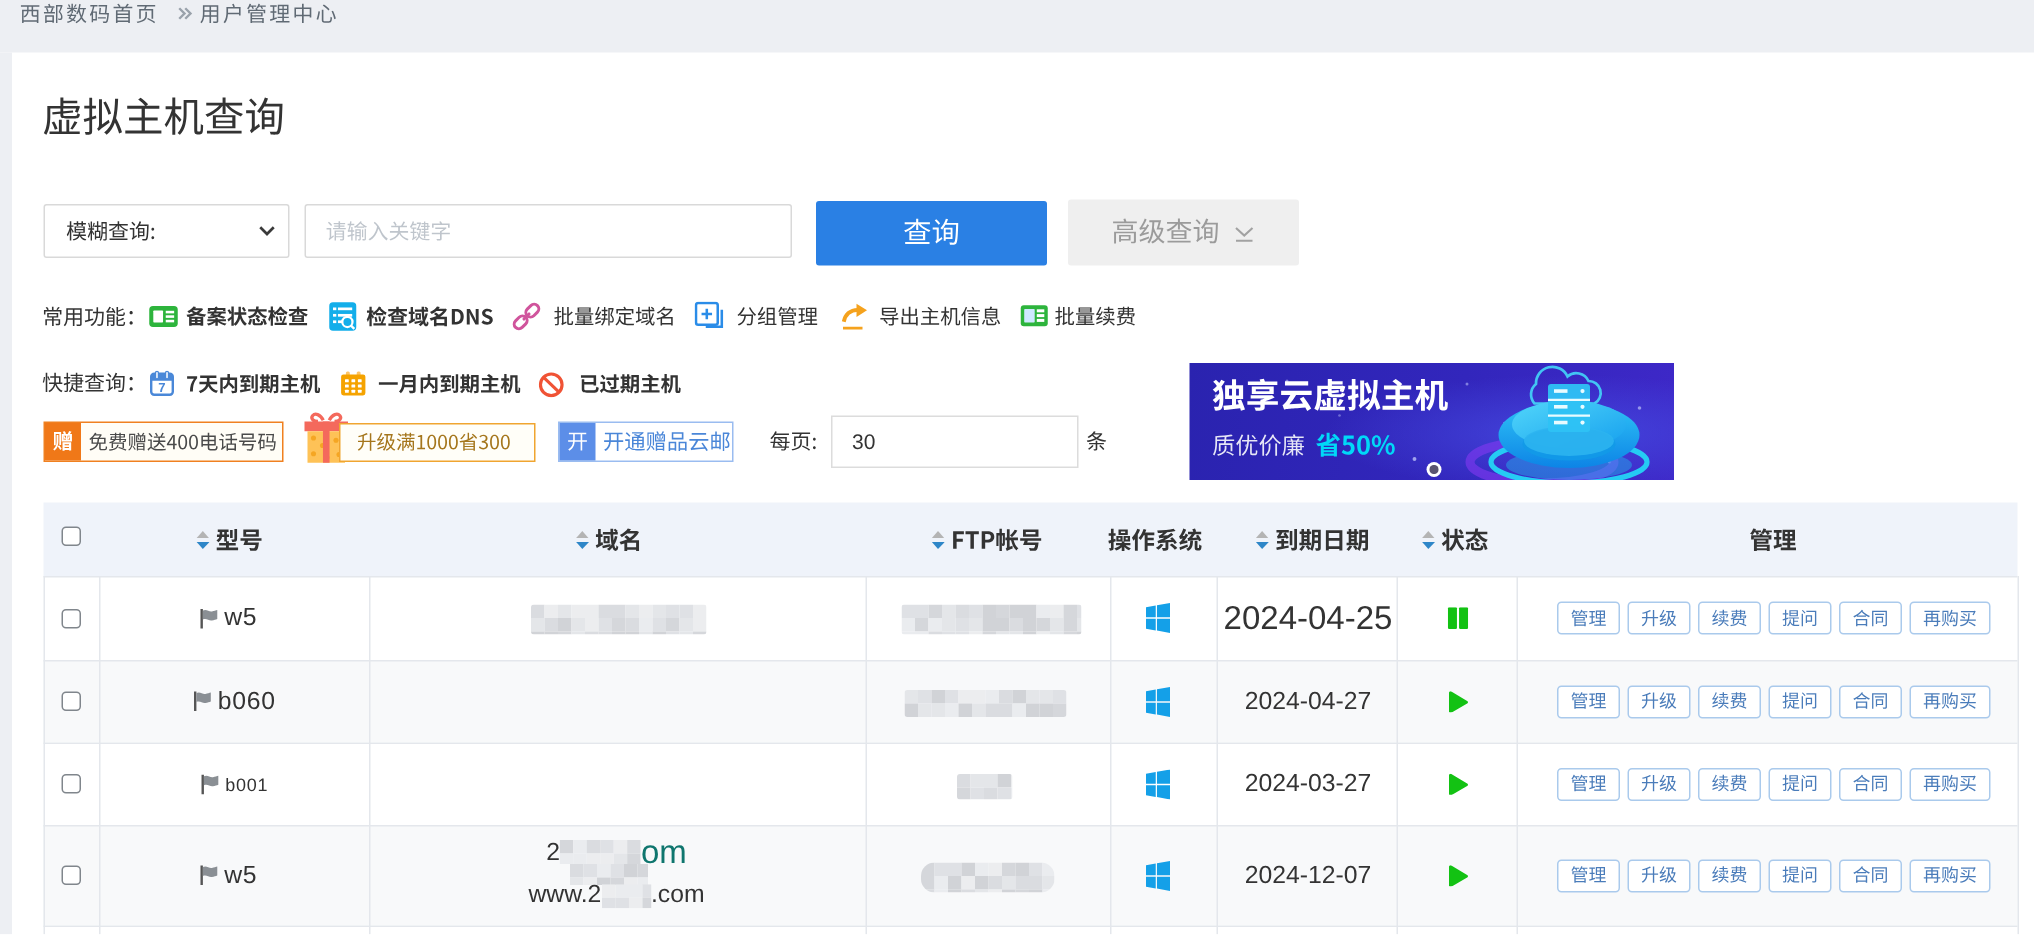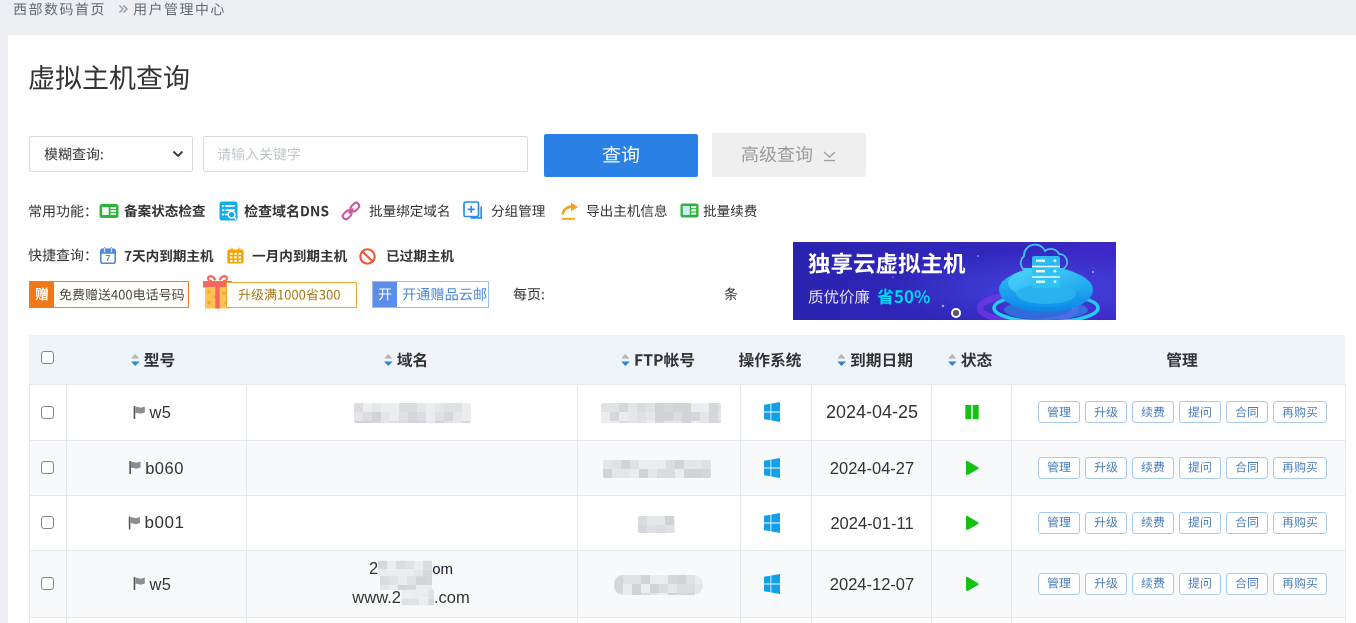--- a/index.html
+++ b/index.html
@@ -399,20 +399,21 @@
     </div>
 <div style="position:absolute;left:513px;top:287px;">
       <svg width="31.9" height="14.8" viewBox="0 -880 2278 1060" fill="#333">
         <g transform="scale(1,-1)">
           <path transform="translate(0,0)" d="M391 458C454 429 529 382 568 345H269L290 503H750L744 345H574L616 389C577 426 498 472 434 500ZM43 347V279H185C172 194 159 113 146 52H187L720 51C714 20 708 2 700 -7C691 -19 682 -22 664 -22C644 -22 598 -21 548 -17C558 -34 565 -60 566 -77C615 -80 666 -81 695 -79C726 -76 747 -68 766 -42C778 -27 787 1 795 51H924V118H803C808 161 811 214 815 279H959V347H818L825 533C825 543 826 570 826 570H223C216 503 206 425 195 347ZM729 118H564L599 156C558 196 478 247 409 280H741C738 213 734 159 729 118ZM365 238C429 207 503 158 545 118H235L260 280H406ZM271 846C218 719 132 590 39 510C58 499 91 477 106 465C160 519 216 592 265 671H925V739H304C319 767 333 795 346 824Z"></path>
           <path transform="translate(1000,0)" d="M464 462V281C464 174 421 55 50 -19C66 -35 87 -64 96 -80C485 4 541 143 541 280V462ZM545 110C661 56 812 -27 885 -83L932 -23C854 32 703 111 589 161ZM171 595V128H248V525H760V130H839V595H478C497 630 517 673 535 715H935V785H74V715H449C437 676 419 631 403 595Z"></path>
           <path transform="translate(2000,0)" d="M139 390C175 390 205 418 205 460C205 501 175 530 139 530C102 530 73 501 73 460C73 418 102 390 139 390ZM139 -13C175 -13 205 15 205 56C205 98 175 126 139 126C102 126 73 98 73 56C73 15 102 -13 139 -13Z"></path>
         </g>
       </svg>
     </div>
+<div class="ab" style="left:554px;top:277px;width:165px;height:35px;border:1px solid #dcdcdc;background:#fff;font-size:14px;color:#333;line-height:33px;padding-left:13px">30</div>
 <div style="position:absolute;left:724px;top:287px;">
       <svg width="14.0" height="14.8" viewBox="0 -880 1000 1060" fill="#333">
         <g transform="scale(1,-1)">
           <path transform="translate(0,0)" d="M300 182C252 121 162 48 96 10C112 -2 134 -27 146 -43C214 1 307 84 360 155ZM629 145C699 88 780 6 818 -47L875 -4C836 50 752 129 683 184ZM667 683C624 631 568 586 502 548C439 585 385 628 344 679L348 683ZM378 842C326 751 223 647 74 575C91 564 115 538 128 520C191 554 246 592 294 633C333 587 379 546 431 511C311 454 171 418 35 399C49 382 64 351 70 332C219 356 372 399 502 468C621 404 764 361 919 339C929 359 948 390 964 406C820 424 686 458 574 510C661 566 734 636 782 721L732 752L718 748H405C426 774 444 800 460 826ZM461 393V287H147V220H461V3C461 -8 457 -11 446 -11C435 -12 395 -12 357 -10C367 -29 377 -57 380 -76C438 -76 477 -76 503 -65C530 -54 537 -35 537 3V220H852V287H537V393Z"></path>
         </g>
       </svg>
     </div>
 <div class="ab" style="left:793px;top:242px;width:323px;height:78px;overflow:hidden;background:linear-gradient(100deg,#2a23af 0%,#3226bc 55%,#3e28c8 100%)">
 <svg style="position:absolute;left:0;top:0" width="323" height="78">
 <defs>
@@ -620,21 +621,21 @@
       </svg>
       <span style="width:4px"></span>
       <span style="font-size:16.5px;letter-spacing:0.5px;color:#333">w5</span>
     </div>
 <div class="ab row" style="left:772px;top:412px;transform:translate(-50%,-50%)">
       <svg width="16" height="20" viewBox="0 0 88 88" preserveAspectRatio="none" fill="#14a0e8">
         <path d="M0 12.5l35.7-4.9v34.5H0zM40.2 6.9L88 0v41.8H40.2zM0 46.2h35.7v34.5L0 75.8zM40.2 46.2H88V88L40.2 81z"></path>
       </svg>
     </div>
 <div class="ab row" style="left:872px;top:412px;transform:translate(-50%,-50%)">
-      <span style="font-size:18px;color:#333">2024-04-25</span>
+      <span style="font-size:22px;color:#333">2024-04-25</span>
     </div>
 <div class="ab row" style="left:971.5px;top:412px;transform:translate(-50%,-50%)">
       <svg width="14" height="14.5" viewBox="0 0 14 14.5">
         <rect x="0.3" width="6" height="14.5" rx="0.8" fill="#13c213"></rect>
         <rect x="7.7" width="6" height="14.5" rx="0.8" fill="#13c213"></rect>
       </svg>
     </div>
 <div class="ab row" style="left:1038px;top:412px;transform:translateY(-50%)">
       <span class="btn" style="padding:0 8px">
         <svg width="24.0" height="12.7" viewBox="0 -880 2000 1060" fill="#4a7cba">
@@ -759,29 +760,29 @@
         </svg>
       </span>
     </div>
 <div class="ab" style="left:41px;top:516px;width:13px;height:13px;border:1.5px solid #80868c;border-radius:3px;background:#fff"></div>
 <div class="ab row" style="left:156px;top:522.5px;transform:translate(-50%,-50%)">
       <svg width="13" height="14" viewBox="0 0 13 14">
         <rect x="1.2" y="0.5" width="1.6" height="13" fill="#555"></rect>
         <path d="M2.8 1.5c2.5-1.2 4 1 6 0.6 1.5-0.3 2.6-0.8 3.6-1v6c-1 0.3-2.1 0.8-3.6 1-2 0.4-3.5-1.6-6-0.6z" fill="#8a8f94"></path>
       </svg>
       <span style="width:4px"></span>
-      <span style="font-size:17px;letter-spacing:0.5px;color:#333">b001</span>
+      <span style="font-size:12px;letter-spacing:0.5px;color:#333">b001</span>
     </div>
 <div class="ab row" style="left:772px;top:522.5px;transform:translate(-50%,-50%)">
       <svg width="16" height="20" viewBox="0 0 88 88" preserveAspectRatio="none" fill="#14a0e8">
         <path d="M0 12.5l35.7-4.9v34.5H0zM40.2 6.9L88 0v41.8H40.2zM0 46.2h35.7v34.5L0 75.8zM40.2 46.2H88V88L40.2 81z"></path>
       </svg>
     </div>
 <div class="ab row" style="left:872px;top:522.5px;transform:translate(-50%,-50%)">
-      <span style="font-size:16.5px;color:#333">2024-01-11</span>
+      <span style="font-size:16.5px;color:#333">2024-03-27</span>
     </div>
 <div class="ab row" style="left:971.5px;top:522.5px;transform:translate(-50%,-50%)">
       <svg width="14" height="14.5" viewBox="0 0 14 14.5">
         <path d="M1 1.1c0-0.8 0.85-1.3 1.55-0.9L13.1 6.5c0.75 0.4 0.75 1.3 0 1.7L2.55 14.4c-0.7 0.4-1.55-0.1-1.55-0.9z" fill="#13c213"></path>
       </svg>
     </div>
 <div class="ab row" style="left:1038px;top:522.5px;transform:translateY(-50%)">
       <span class="btn" style="padding:0 8px">
         <svg width="24.0" height="12.7" viewBox="0 -880 2000 1060" fill="#4a7cba">
           <g transform="scale(1,-1)">
@@ -1095,21 +1096,21 @@
         <rect x="27" y="0" width="9" height="9" fill="#dfe1e5"></rect>
         <rect x="36" y="0" width="9" height="9" fill="#ecedef"></rect>
         <rect x="45" y="0" width="9" height="9" fill="#dadce0"></rect>
         <rect x="0" y="9" width="9" height="7" fill="#eaecef"></rect>
         <rect x="9" y="9" width="9" height="7" fill="#eaecef"></rect>
         <rect x="18" y="9" width="9" height="7" fill="#ecedef"></rect>
         <rect x="27" y="9" width="9" height="7" fill="#ecedef"></rect>
         <rect x="36" y="9" width="9" height="7" fill="#e4e6e9"></rect>
         <rect x="45" y="9" width="9" height="7" fill="#d5d7db"></rect>
       </svg>
-      <span style="font-size:15px;color:#0f172a">om</span>
+      <span style="font-size:22px;color:#0f766e">om</span>
     </div>
 <div class="ab row" style="left:411px;top:597px;transform:translate(-50%,-50%)">
       <span style="font-size:16.5px;color:#333">www.2</span>
       <svg width="33" height="16" style="border-radius:0px">
         <rect x="0" y="0" width="9" height="9" fill="#ecedef"></rect>
         <rect x="9" y="0" width="9" height="9" fill="#eaecef"></rect>
         <rect x="18" y="0" width="9" height="9" fill="#eaecef"></rect>
         <rect x="27" y="0" width="6" height="9" fill="#dfe1e5"></rect>
         <rect x="0" y="9" width="9" height="7" fill="#dfe1e5"></rect>
         <rect x="9" y="9" width="9" height="7" fill="#dfe1e5"></rect>

